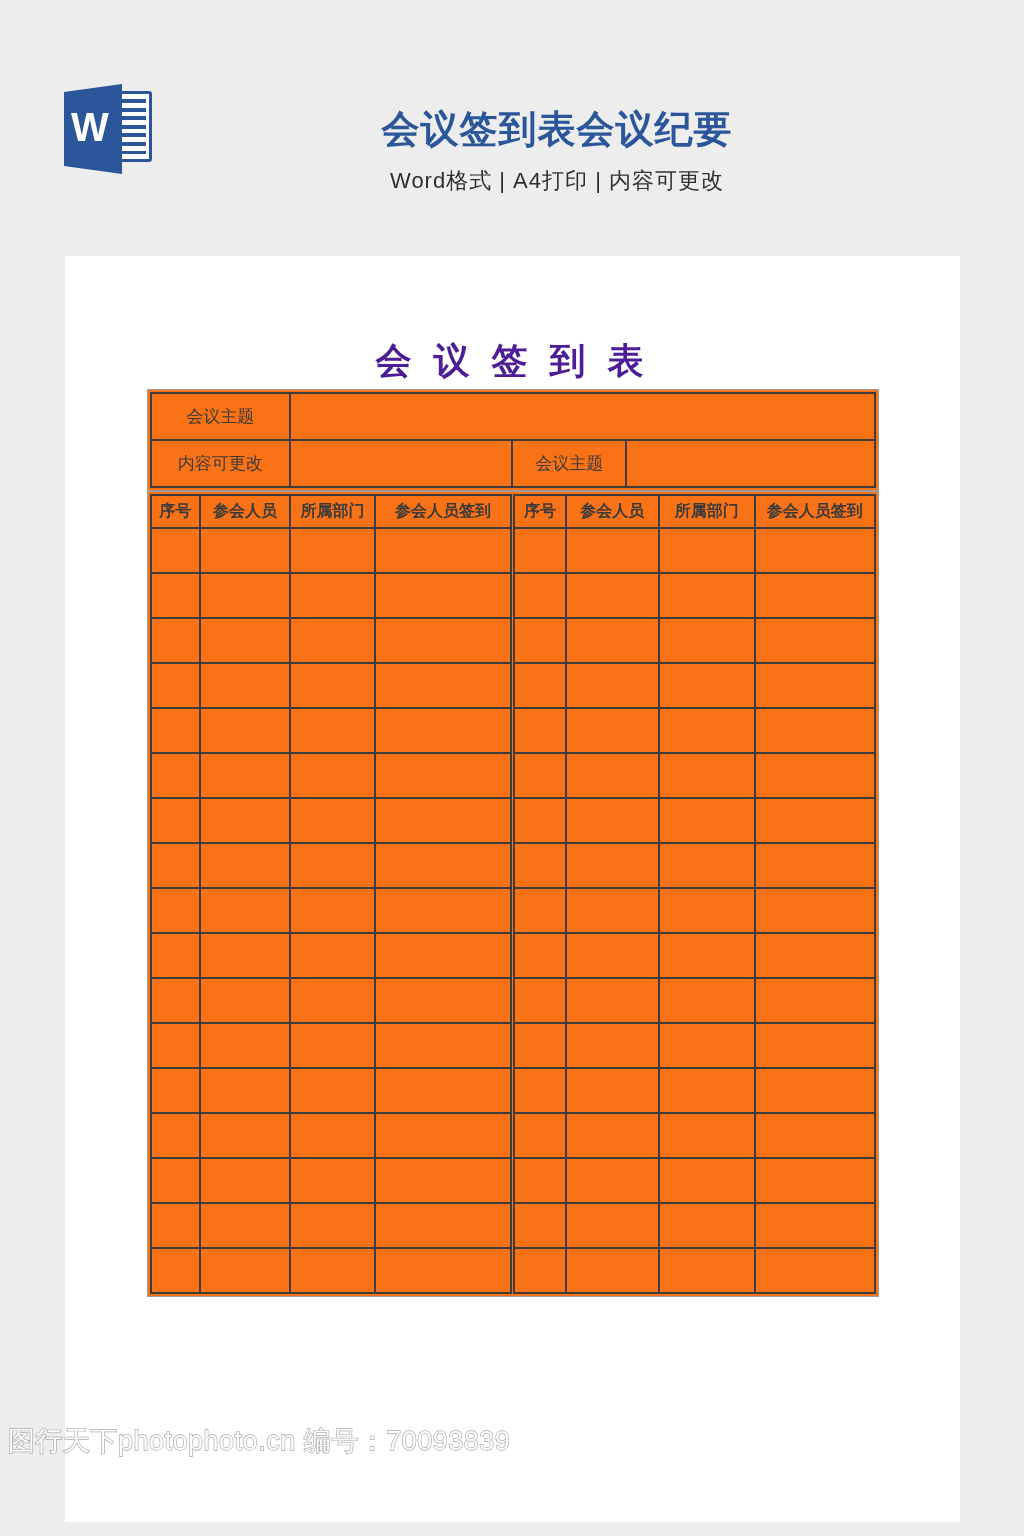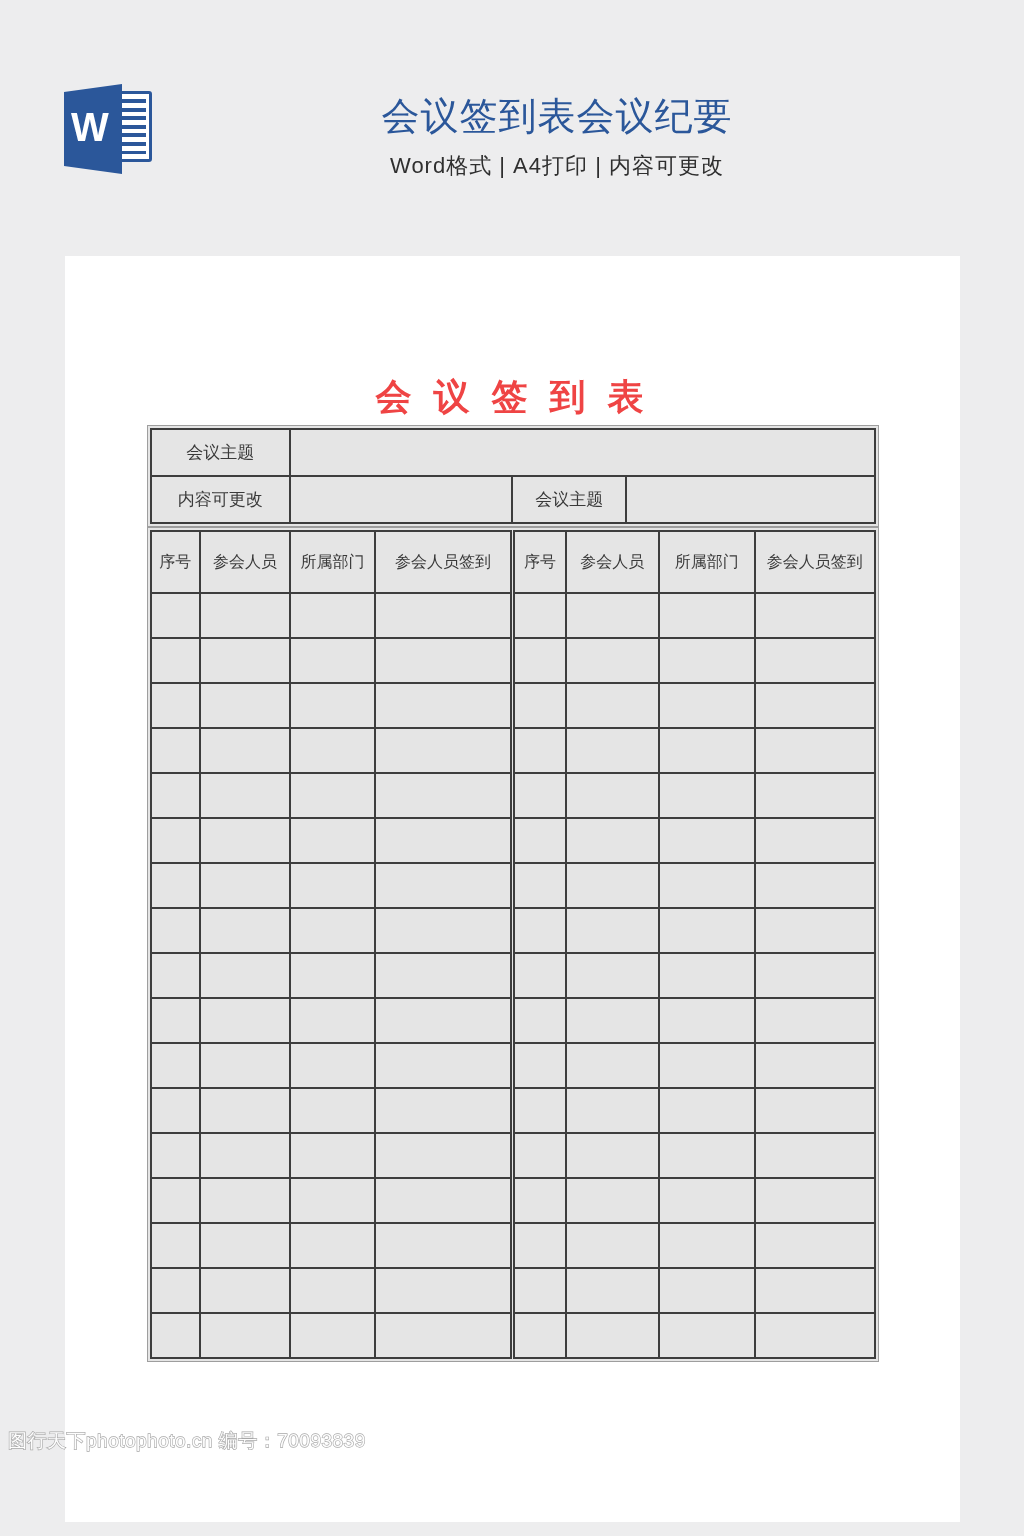--- a/index.html
+++ b/index.html
@@ -19,41 +19,41 @@
   .word-icon .doc-sheet{position:absolute;left:52px;top:7px;width:36px;height:71px;
       background:#fff;border:3px solid var(--blue);border-radius:3px;}
   .word-icon .doc-lines{position:absolute;left:3px;right:3px;top:5px;bottom:5px;
       background:repeating-linear-gradient(to bottom,var(--blue) 0 4px,#ffffff 4px 8.6px);}
   .word-icon .book{position:absolute;left:0;top:0;width:58px;height:90px;background:var(--blue);
       clip-path:polygon(0 9%,100% 0,100% 100%,0 91%);
       display:flex;align-items:center;justify-content:center;}
   .word-icon .book span{color:#fff;font-weight:700;font-size:40px;line-height:1;transform:translate(-3px,-2px);}
 
   .header-text{position:absolute;left:90px;right:0;top:92px;text-align:center;}
-  .header-title{margin:3px;font-size:38px;line-height:42px;font-weight:400;color:var(--blue);letter-spacing:1px;}
+  .header-title{margin:16px;font-size:38px;line-height:42px;font-weight:700;color:var(--blue);letter-spacing:1px;}
   .header-sub{margin:14px 0 0 0;font-size:22px;line-height:30px;font-weight:400;color:#2f2f2f;letter-spacing:1px;}
 
   
   .sheet{position:absolute;left:65px;top:256px;width:895px;height:1266px;background:#ffffff;}
   .doc-zone{width:732px;margin:0 auto;}
-  .doc-title{padding-top:120px;margin:0 0 7px 0;text-align:center;font-size:36px;line-height:42px;
-      font-weight:700;color:#ef4444;letter-spacing:6px;}
-
-  .tbl-wrap{border:1px solid #9e9e9e;padding:2px;background:#e5e5e5;}
+  .doc-title{padding-top:84px;margin:0 0 7px 0;text-align:center;font-size:36px;line-height:42px;
+      font-weight:700;color:#4c1d95;letter-spacing:6px;}
+
+  .tbl-wrap{border:1px solid #9e9e9e;padding:2px;background:#f97316;}
   table.tbl{width:100%;border-collapse:collapse;table-layout:fixed;border:2px solid var(--line);}
   .tbl td,.tbl th{border:2px solid var(--line);color:var(--ink);font-weight:400;
       text-align:center;vertical-align:middle;padding:0;overflow:hidden;}
   .tbl td.mid,.tbl th.mid{border-left:5px double var(--line);}
   .info-tbl td{height:47px;font-size:17px;}
-  .grid-tbl th{height:62px;font-size:16px;}
+  .grid-tbl th{height:33px;font-size:16px;font-weight:bold;}
   .grid-tbl td{height:45px;}
 
   
   .watermark{position:absolute;left:8px;top:1424px;z-index:5;
-      font-size:19px;line-height:34px;font-weight:500;letter-spacing:0.5px;
+      font-size:27px;line-height:34px;font-weight:500;letter-spacing:0.5px;
       color:#fdfdfd;-webkit-text-stroke:1.3px #a8a8a8;paint-order:stroke fill;}
 </style>
 </head>
 <body>
 
 <div class="stage">
 
   <div class="top-header">
     <div class="word-icon">
       <div class="doc-sheet">

